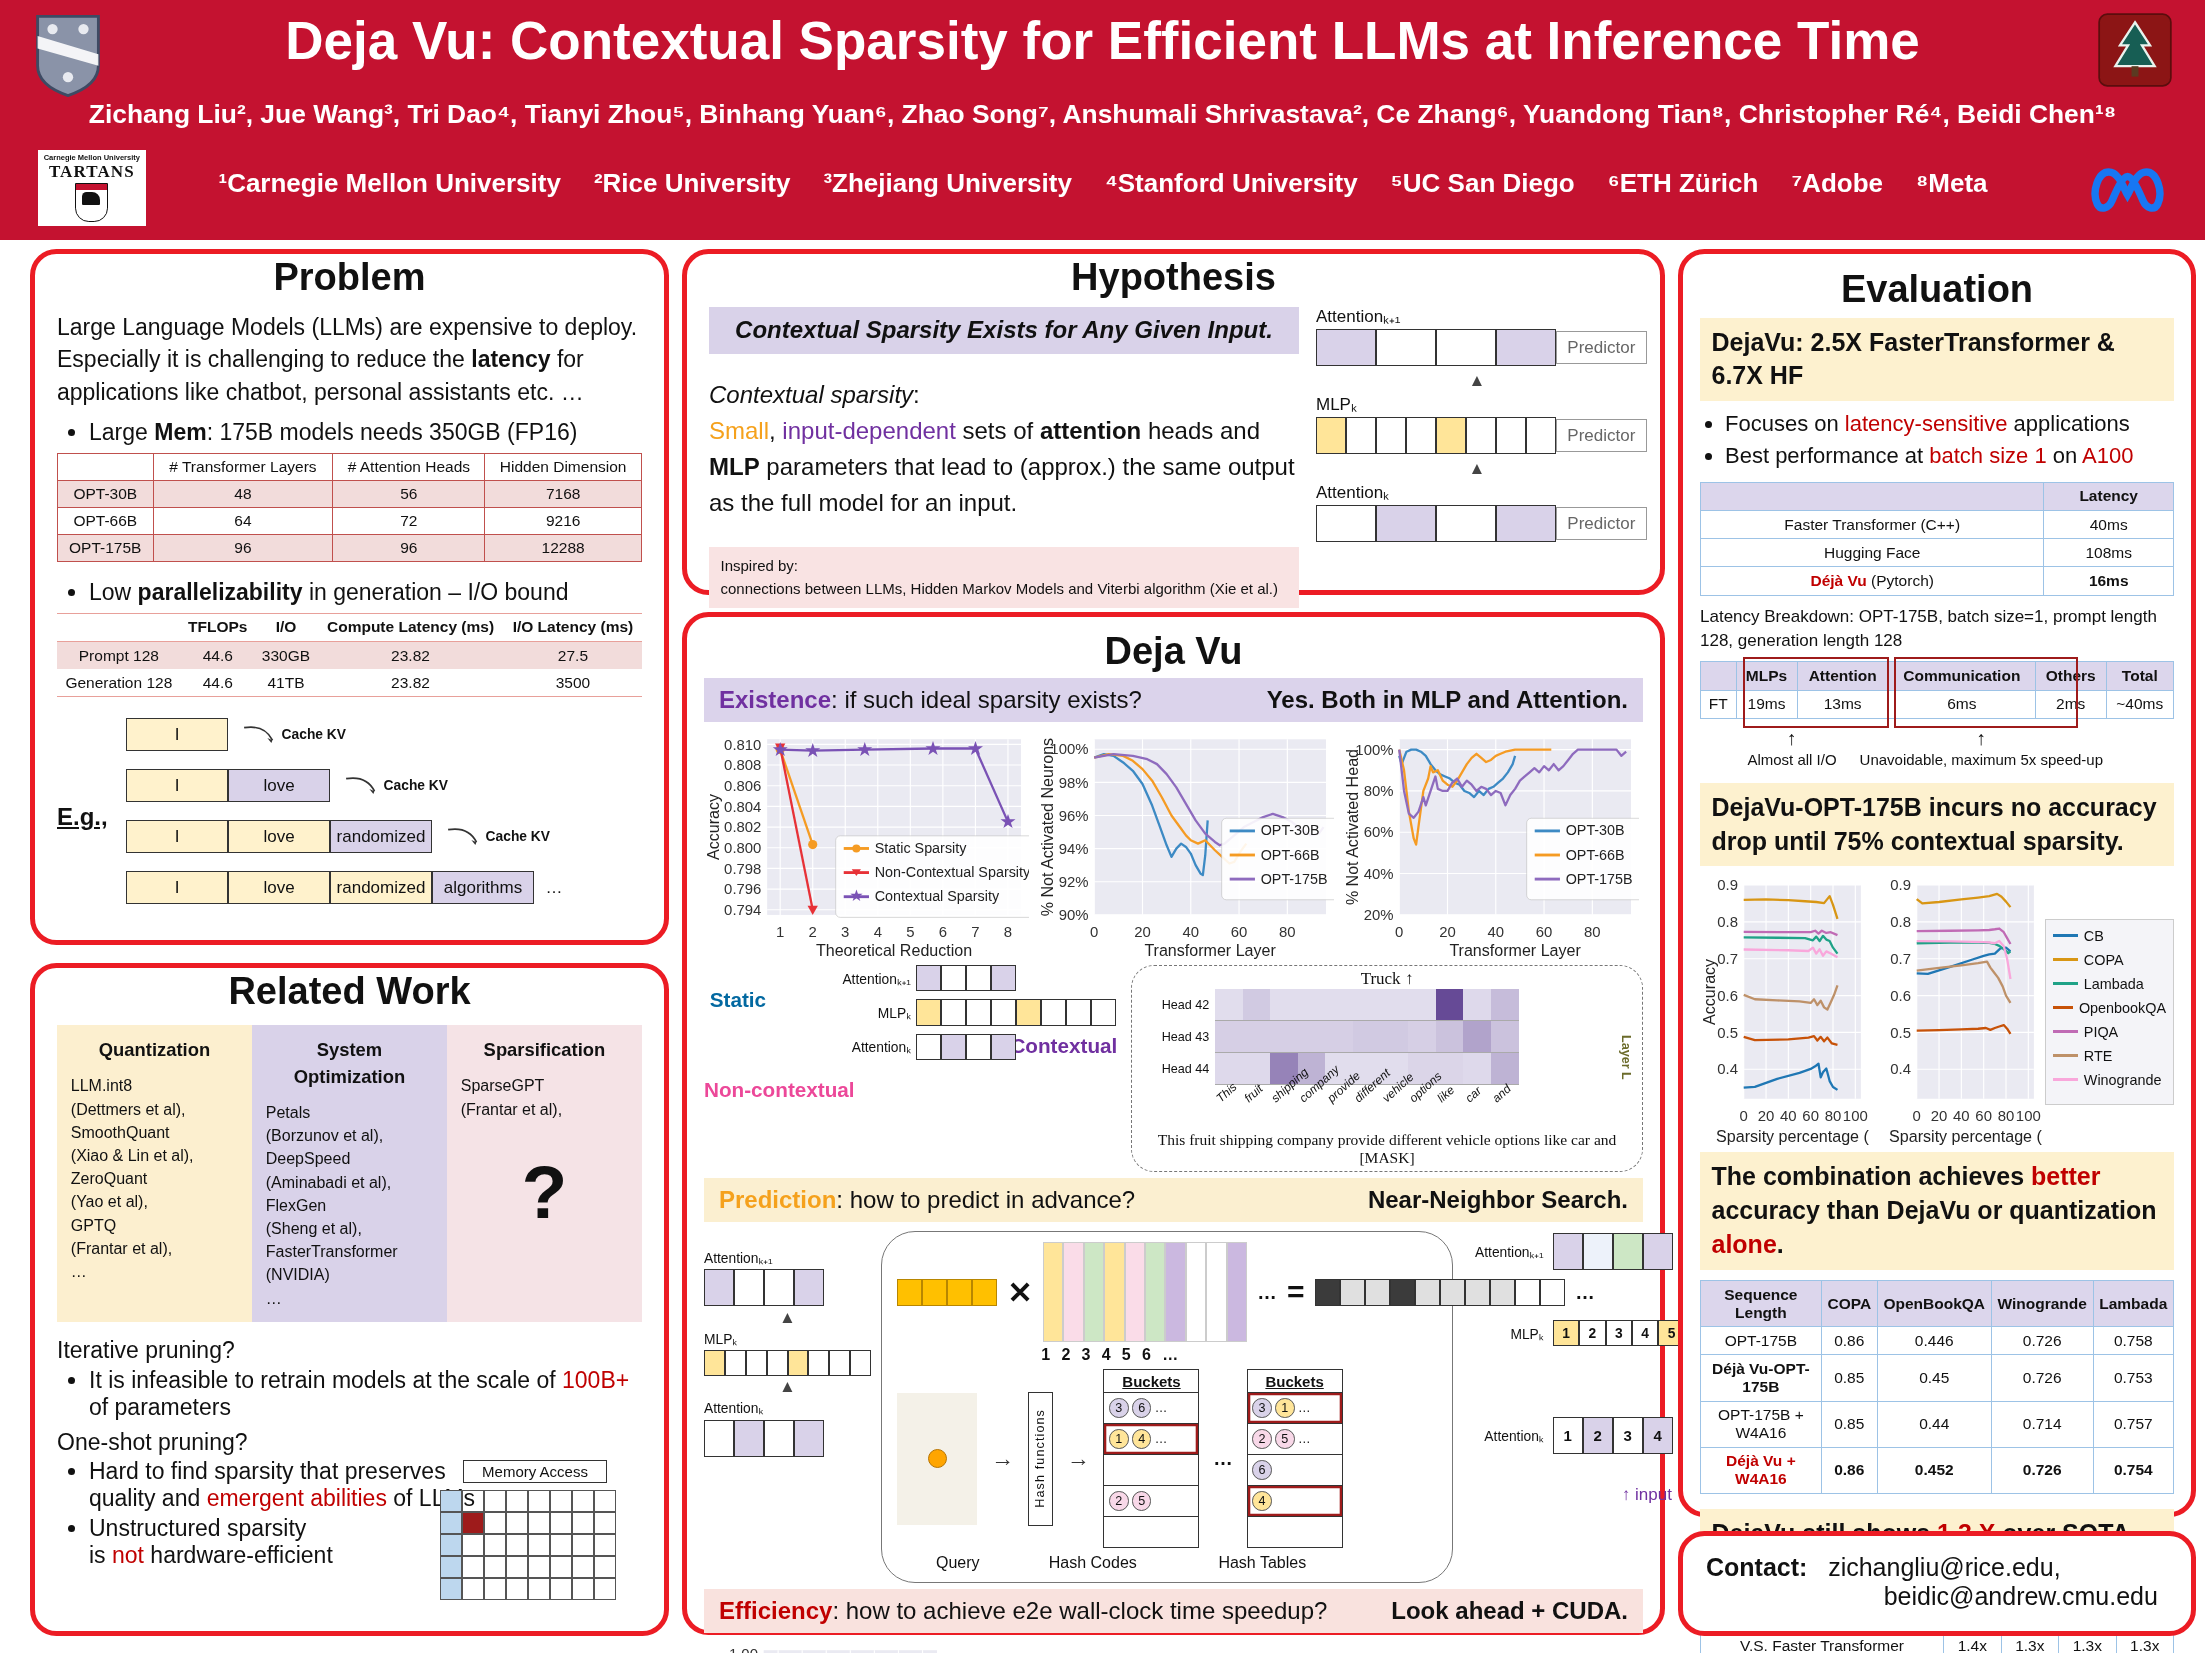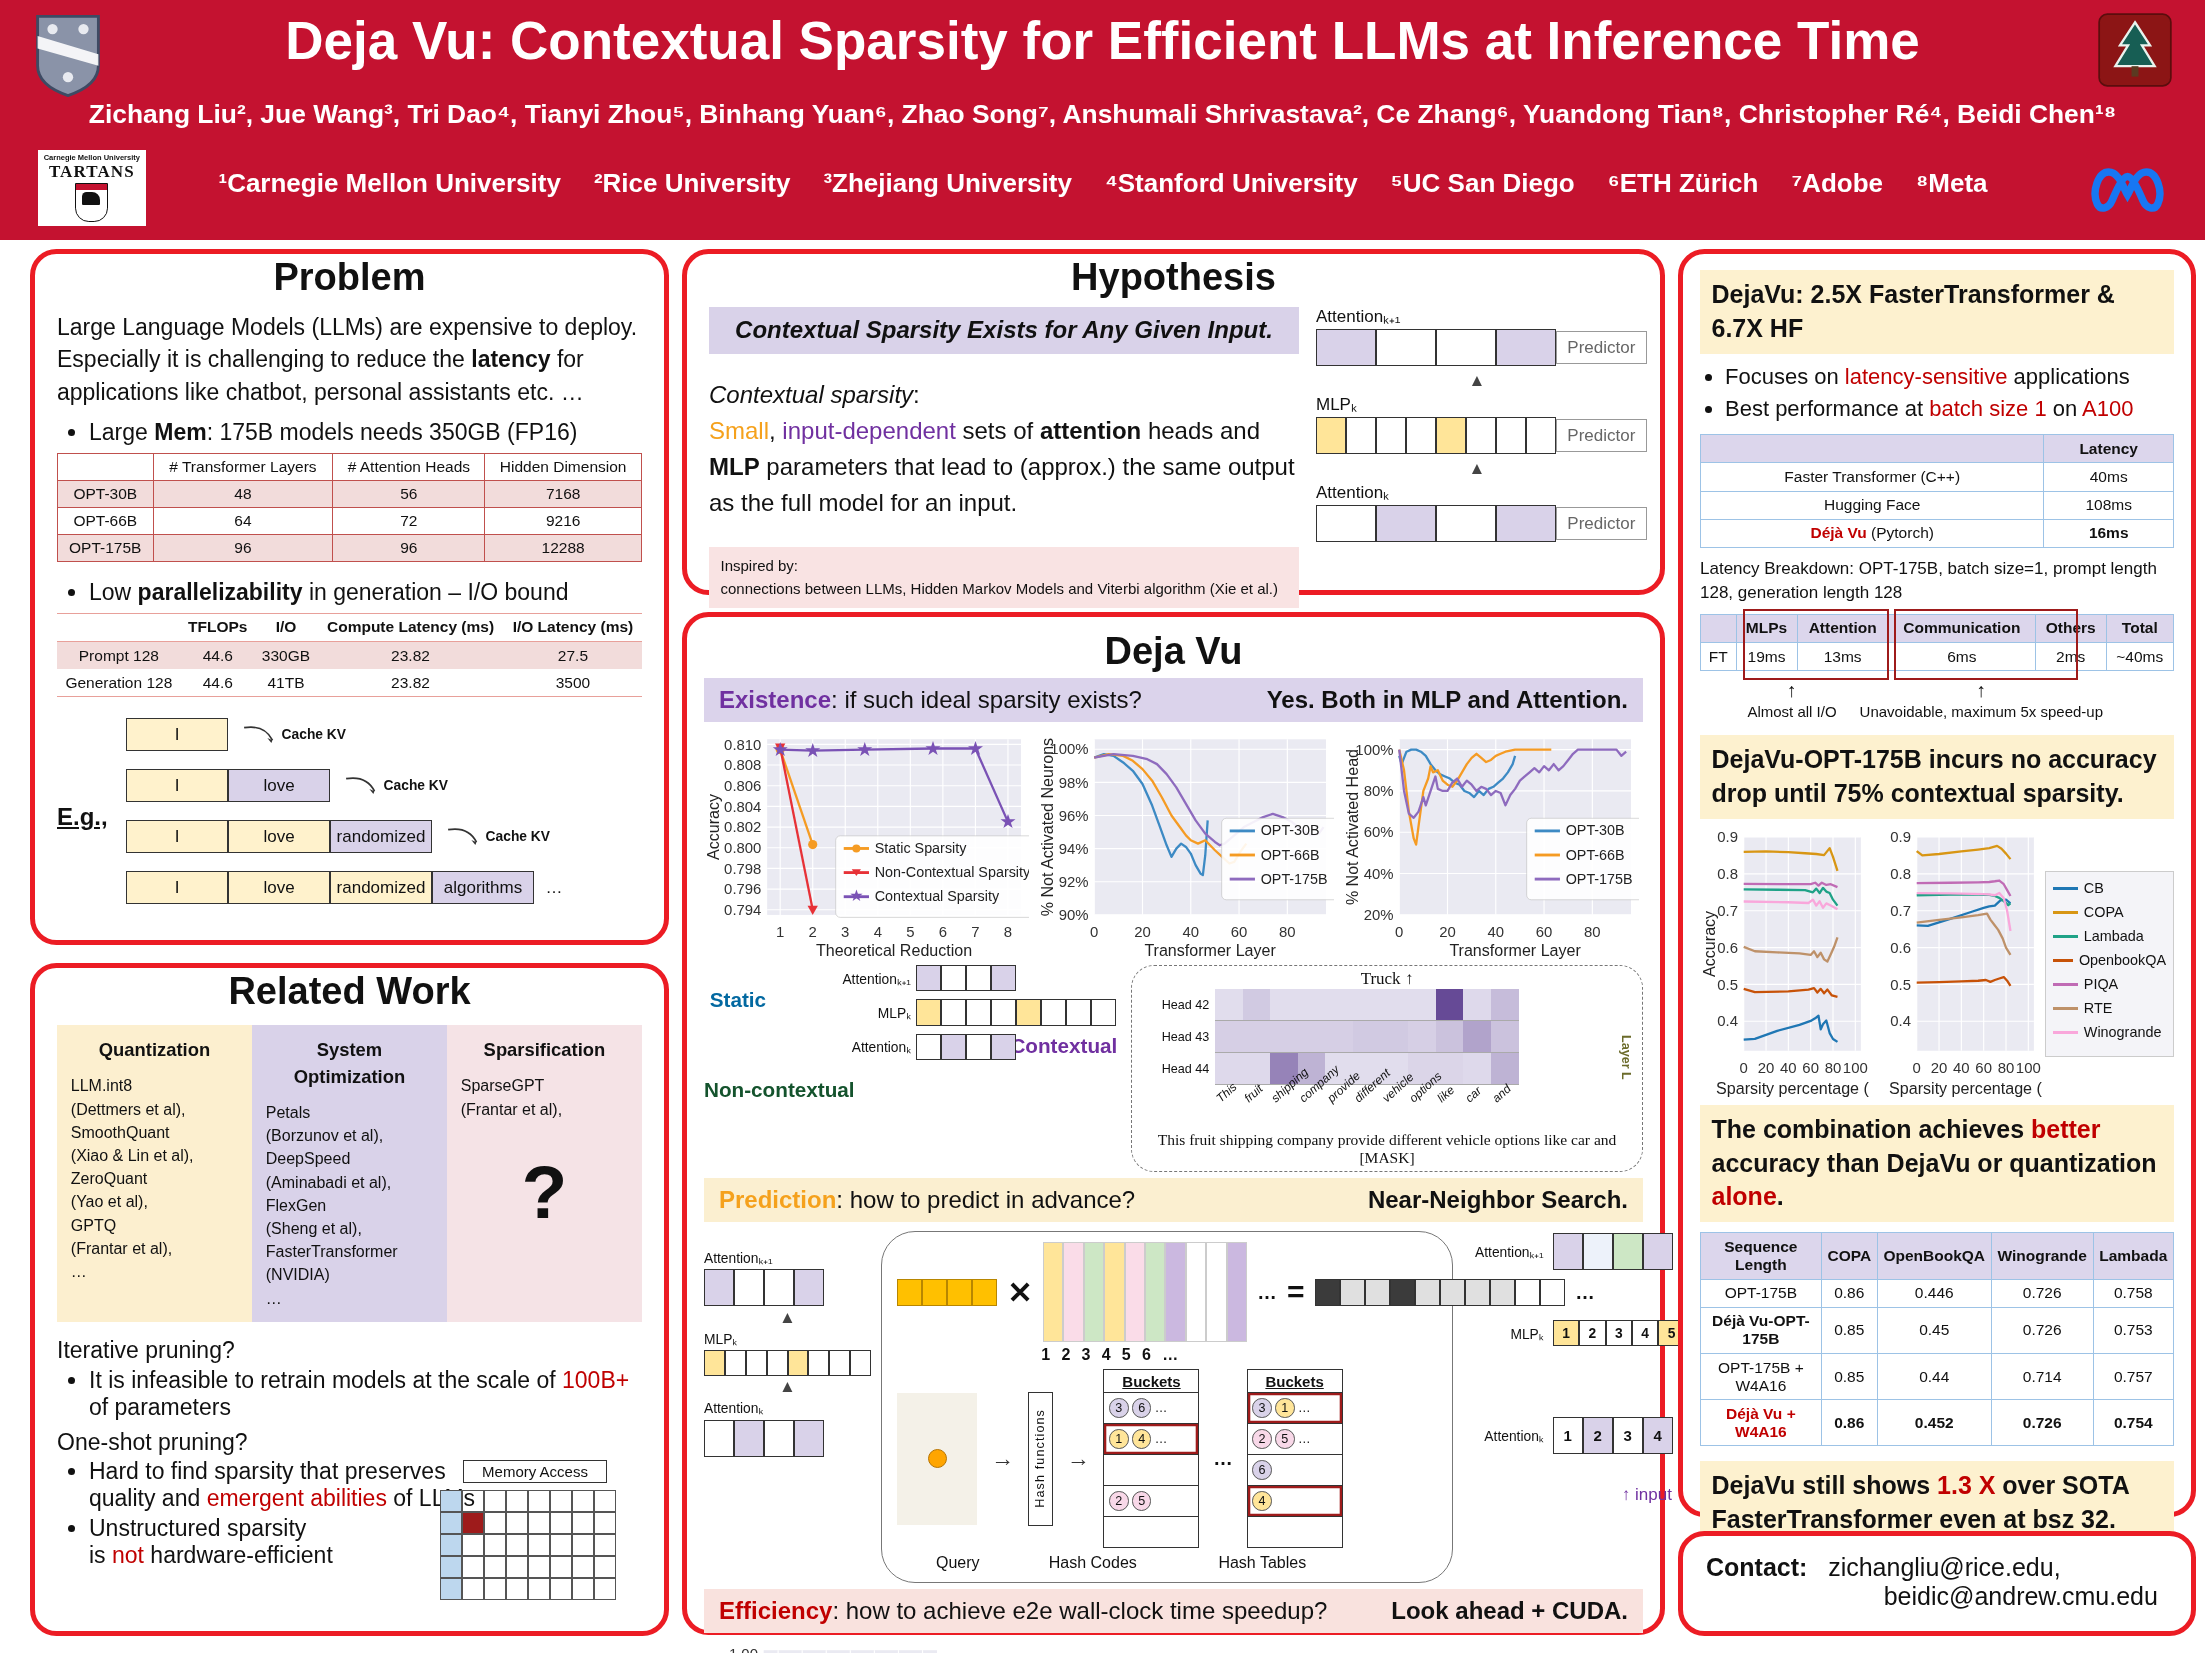--- a/index.html
+++ b/index.html
@@ -86,21 +86,21 @@
   .dv-banner{display:flex;justify-content:space-between;align-items:center;font-size:24px;padding:8px 15px;margin:5.7px 0 9.2px;}
   .dv-banner .q{font-size:24px;}
   .dv-banner .a{font-weight:bold;}
   .bn-purple{background:#DBD3EB;} .bn-yellow{background:#FBEFD0;} .bn-pink{background:#F9E2DE;}
   .chart{display:block;}
   #dv-plots{display:flex;gap:9.2px;align-items:flex-start;}
   #dv-mid{display:flex;margin:3.4px 0 1.1px;gap:8px;}
   #dv-mini{width:419px;position:relative;padding-top:3.4px;}
   .mini-lbl{font-size:20.7px;font-weight:bold;}
   #lbl-static{color:#0369a1;position:absolute;left:5.7px;top:23px;}
-  #lbl-nonctx{color:#14532d;position:absolute;left:0px;top:113px;}
+  #lbl-nonctx{color:#ec4899;position:absolute;left:0px;top:113px;}
   #lbl-ctx{color:#7030A0;position:absolute;right:5.7px;top:69px;}
   #mini-stack{position:absolute;left:121px;top:0px;}
   .mini-row{display:flex;align-items:center;margin-bottom:8px;}
   .mini-row .barlabel{width:86px;font-size:13.8px;margin:0 4.6px 0 0;text-align:right;}
   #dv-heatbox{flex:1;border:1.7px dashed #777;border-radius:23px;padding:3.4px 10.3px 4.6px;position:relative;}
   #truck-lbl{text-align:center;font-family:"Liberation Serif",serif;font-size:17px;}
   #heat-caption{text-align:center;font-family:"Liberation Serif",serif;font-size:15.5px;margin-top:3.4px;}
   .heat-row{display:flex;align-items:center;}
   .heat-rlab{width:67px;font-size:12.6px;text-align:right;padding-right:5.7px;}
   .hcell{width:27.6px;height:31px;}
@@ -984,20 +984,21 @@
         
       </div>
       <div id="eff-right">
         
         
       </div>
     </div>
   </section>
 
   <section class="panel" id="p-eval">
+    <div class="ptitle" style="margin-bottom:6.9px;">Evaluation</div>
     <div class="ev-banner">DejaVu: 2.5X FasterTransformer &amp; 6.7X HF</div>
     <ul class="ev-bullets">
       <li><span>Focuses on </span><span class="rt-red">latency-sensitive</span><span> applications</span></li>
       <li><span>Best performance at </span><span class="rt-red">batch size 1</span><span> on </span><span class="rt-red">A100</span></li>
     </ul>
     <div>
         <table class="etable">
           <thead>
             <tr>
               <th></th>

